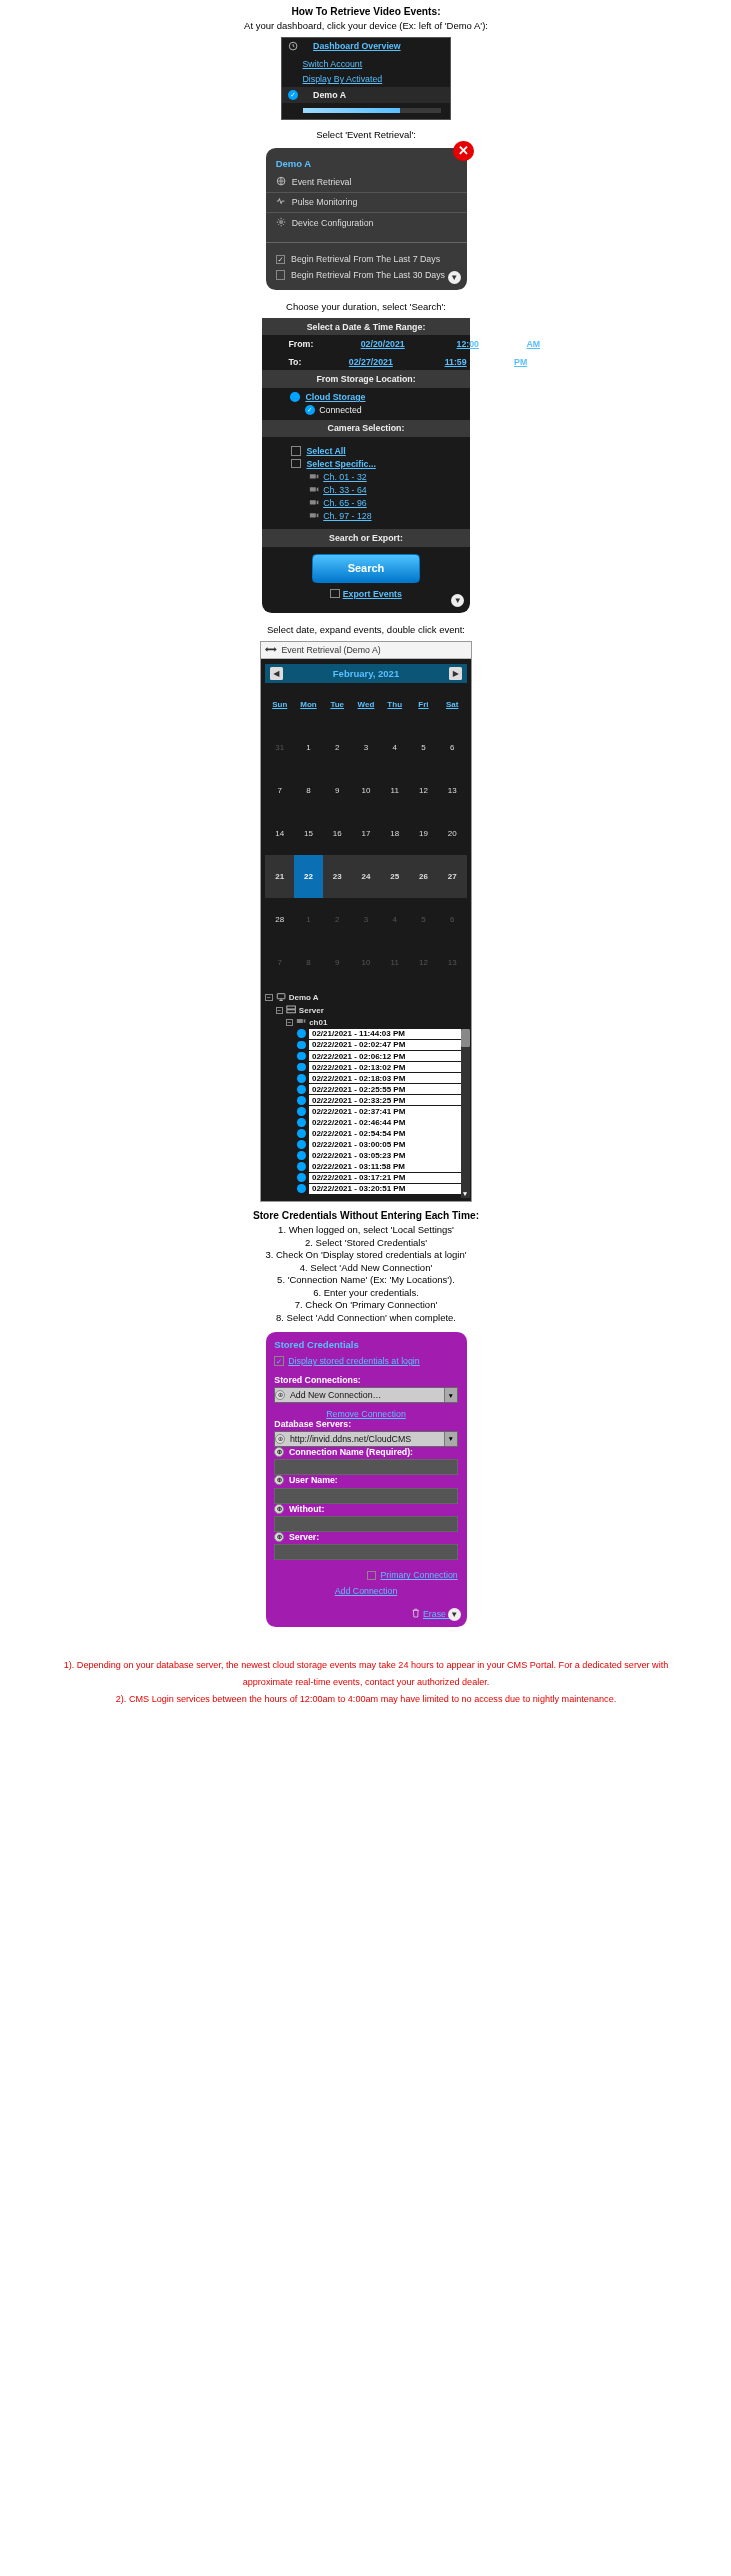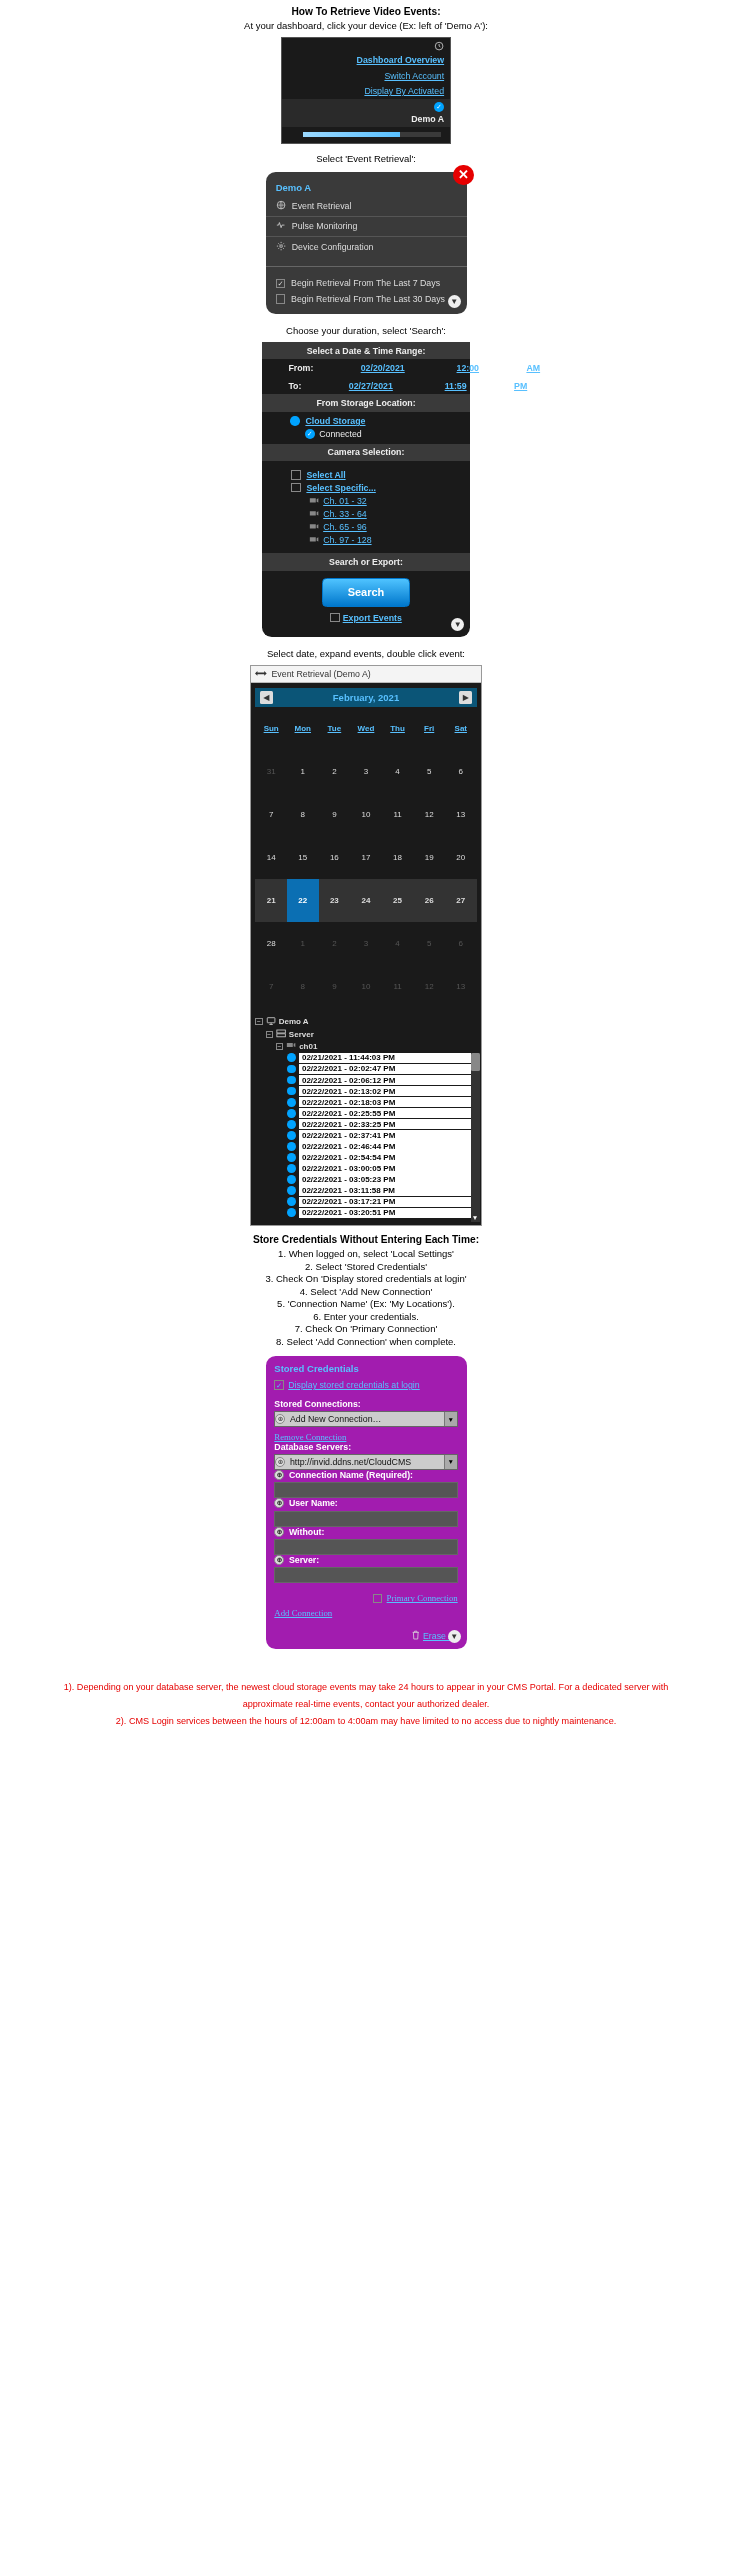--- a/index.html
+++ b/index.html
@@ -7,21 +7,21 @@
   .container { width: 732px; padding: 0 11px; }
   .section-title { text-align: center; font-weight: bold; margin: 5.9px 0 2.9px; font-size: 10.2px; }
   .section-sub { text-align: center; margin-bottom: 5.9px; font-size: 9.5px; }
   .step-list { text-align: center; margin: 2.9px 0 7.3px; }
   .step-list div { margin: 1.5px 0; }
 
   .panel { margin: 0 auto; background: #1a1a1a; border: 0.7px solid #555; }
   
   
   .panel1 { width: 170px; margin: 0 auto 8.8px; }
-  .panel1 .row { display: flex; align-items: flex-end; padding: 2.9px 5.9px; gap: 2px; flex-direction: column; }
+  .panel1 .row { display: flex; align-items: flex-start; padding: 2.9px 5.9px; gap: 15px; }
   .panel1 .title { color: #58c0ff; font-weight: bold; text-decoration: underline; font-size: 8.8px; }
   .panel1 .link { color: #58c0ff; text-decoration: underline; font-size: 8.8px; }
   .panel1 .device-row { background: #2a2a2a; }
   .panel1 .device-name { color: #eee; font-weight: bold; font-size: 8.8px; }
   .panel1 .glow-bar { height: 5.9px; background: #3a3a3a; margin: 4.4px 8.8px 5.9px 20.5px; position: relative; }
   .panel1 .glow-bar::after { content:""; position: absolute; left:0; top:0; bottom:0; width:70%; background: linear-gradient(to right, #9cd9ff, #58c0ff); }
   .clock-icon svg { width: 10.2px; height: 10.2px; }
   .check-circle { width: 10.2px; height: 10.2px; border-radius: 50%; background: #00a3ff; display:flex; align-items:center; justify-content:center; color:#fff; font-size:6.6px; }
 
   
@@ -43,30 +43,30 @@
   .panel3 .date-row .val { color:#58c0ff; text-decoration:underline; font-weight:bold;padding-left:43px; }
   .panel3 .date-row .gap { width:5.9px; }
   .panel3 .storage { padding:4.4px 28px; }
   .panel3 .storage .link { color:#58c0ff; text-decoration:underline; font-weight:bold; font-size:8.8px; }
   .panel3 .storage .status { color:#eee; font-size:8.8px; margin-left:14.6px; margin-top:2.9px; display:flex; align-items:center; gap:4.4px; }
   .panel3 .cam-sec { padding:5.9px 29px; }
   .panel3 .cam-row { display:flex; align-items:center; gap:5.9px; margin:2.9px 0; }
   .panel3 .cam-row .link { color:#58c0ff; text-decoration:underline; font-weight:bold; font-size:8.8px; }
   .panel3 .ch-row { display:flex; align-items:center; gap:4.4px; margin:2.2px 0 2.2px 17.6px; font-size:8.8px; color:#ddd; }
   .panel3 .ch-row .link { color:#58c0ff; text-decoration:underline; }
-  .panel3 .search-btn { display:block; margin:7.3px auto 5.9px; width:88px; padding:7.3px 0; text-align:center; font-weight:bold; font-size:11px; color:#fff; background: linear-gradient(to bottom,#4fc3ff,#0077cc); border:0.7px solid #0077cc; border-radius:4.4px; }
+  .panel3 .search-btn { display:block; margin:7.3px auto 5.9px; width:108px; padding:7.3px 0; text-align:center; font-weight:bold; font-size:11px; color:#fff; background: linear-gradient(to bottom,#4fc3ff,#0077cc); border:0.7px solid #0077cc; border-radius:4.4px; }
   .panel3 .export-row { display:flex; align-items:center; justify-content:center; gap:3px; }
   .panel3 .export-row .link { color:#58c0ff; text-decoration:underline; font-weight:bold; font-size:8.8px; }
   .panel3 .expand { position:absolute; bottom:5.9px; right:5.9px; width:13px; height:13px; border-radius:50%; background:#eee; color:#333; display:flex;align-items:center;justify-content:center; font-size:8px; }
   .cam-icon svg { width:10.2px; height:8.8px; }
   .cloud-dot { width:9.5px; height:9.5px; border-radius:50%; background:#00a3ff; }
   .sun-icon { width:10.2px; height:10.2px; border-radius:50%; background:#00a3ff; display:inline-block; }
 
   
-  .panel4 { width: 232px; margin: 0 auto 8.8px; background:#5eead4; border:0.7px solid #999; }
+  .panel4 { width: 212px; margin: 0 auto 8.8px; background:#5eead4; border:0.7px solid #999; }
   .panel4 .toolbar { display:flex; align-items:center; gap:4.4px; padding:2.9px 4.4px; background:#f4f4f4; border-bottom:0.7px solid #bbb; font-size:8.8px; color:#333; }
   .panel4 .cal-area { background:#1a1a1a; padding:4.4px; }
   .panel4 .cal-nav { display:flex; align-items:center; justify-content:space-between; background:#0b5577; padding:2.9px 4.4px; }
   .panel4 .cal-nav .month { color:#58c0ff; font-weight:bold; font-size:9.5px; }
   .panel4 .cal-nav .arrow { width:13px; height:13px; background:#ddd; color:#333; display:flex;align-items:center;justify-content:center; font-size:8px; border-radius:1.5px; }
   .panel4 table { width:100%; border-collapse:collapse; }
   .panel4 th, .panel4 td { text-align:center; padding:17px 0; font-size:8px; width:14.28%; }
   .panel4 th { color:#58c0ff; text-decoration:underline; }
   .panel4 td { color:#ddd; }
   .panel4 td.dim { color:#555; }
@@ -88,21 +88,21 @@
   .panel5 { width: 205px; margin: 0 auto 10.2px; border:2.9px solid #fff; border-radius:11.7px; background:#a21caf; padding:7.3px 8.8px 7.3px; position:relative; }
   .panel5 .title { color:#58c0ff; font-weight:bold; font-size:9.5px; margin-bottom:5.9px; }
   .panel5 .check-row { display:flex; align-items:center; gap:4.4px; margin-bottom:8.8px; }
   .panel5 .check-row .link { color:#58c0ff; text-decoration:underline; font-size:8.8px; }
   .panel5 .checkbox { width:9.5px; height:9.5px; border:0.7px solid #888; display:flex;align-items:center;justify-content:center; color:#58c0ff; font-size:7.3px; }
   .panel5 .field-label { color:#fff; font-weight:bold; font-size:8.8px; margin-top:0; margin-bottom:2.2px; display:flex; align-items:center; gap:4.4px; }
   .panel5 .dropdown { display:flex; align-items:center; background:#ccc; border:0.7px solid #666; height:16px; }
   .panel5 .dropdown .val { flex:1; padding:0 4.4px; font-size:8.8px; color:#111; }
   .panel5 .dropdown .dd-btn { width:13px; height:100%; background:#aaa; display:flex;align-items:center;justify-content:center; font-size:6.6px; border-left:0.7px solid #777; }
   .panel5 .text-input { background:#555; border:0.7px solid #666; height:16px; width:100%; }
-  .panel5 .right-link { text-align:left; margin-top:4.4px;font-family:Liberation Serif, serif; }
+  .panel5 .right-link { text-align:center; margin-top:4.4px; }
   .panel5 .right-link .link { color:#58c0ff; text-decoration:underline; font-size:8.8px; }
   .panel5 .erase-row { text-align:right; margin-top:11.7px; display:flex; justify-content:flex-end; align-items:center; gap:2.9px; }
   .panel5 .web-icon { width:10.2px; height:10.2px; border-radius:50%; background:#ddd; border:0.7px solid #888; display:flex; align-items:center; justify-content:center; font-size:6.6px; color:#333; }
   .panel5 .expand { position:absolute; bottom:5.9px; right:5.9px; width:13px; height:13px; border-radius:50%; background:#eee; color:#333; display:flex;align-items:center;justify-content:center; font-size:8px; }
 
   .footnotes { text-align:center; color:#e60000; padding:17.6px 29px; font-size:9.1px; line-height:1.9; }
 
   .monitor-icon { width:10.2px; height:10.2px; }
 </style>
 </head>

